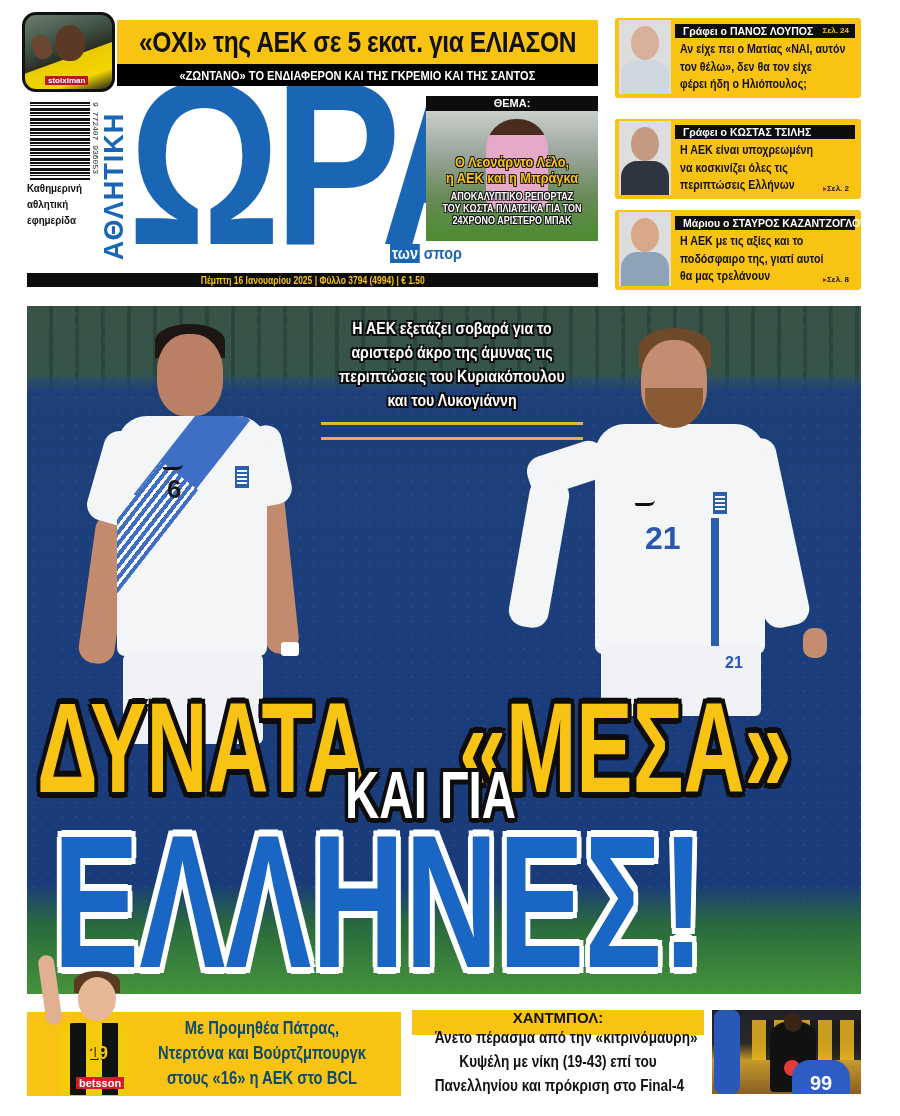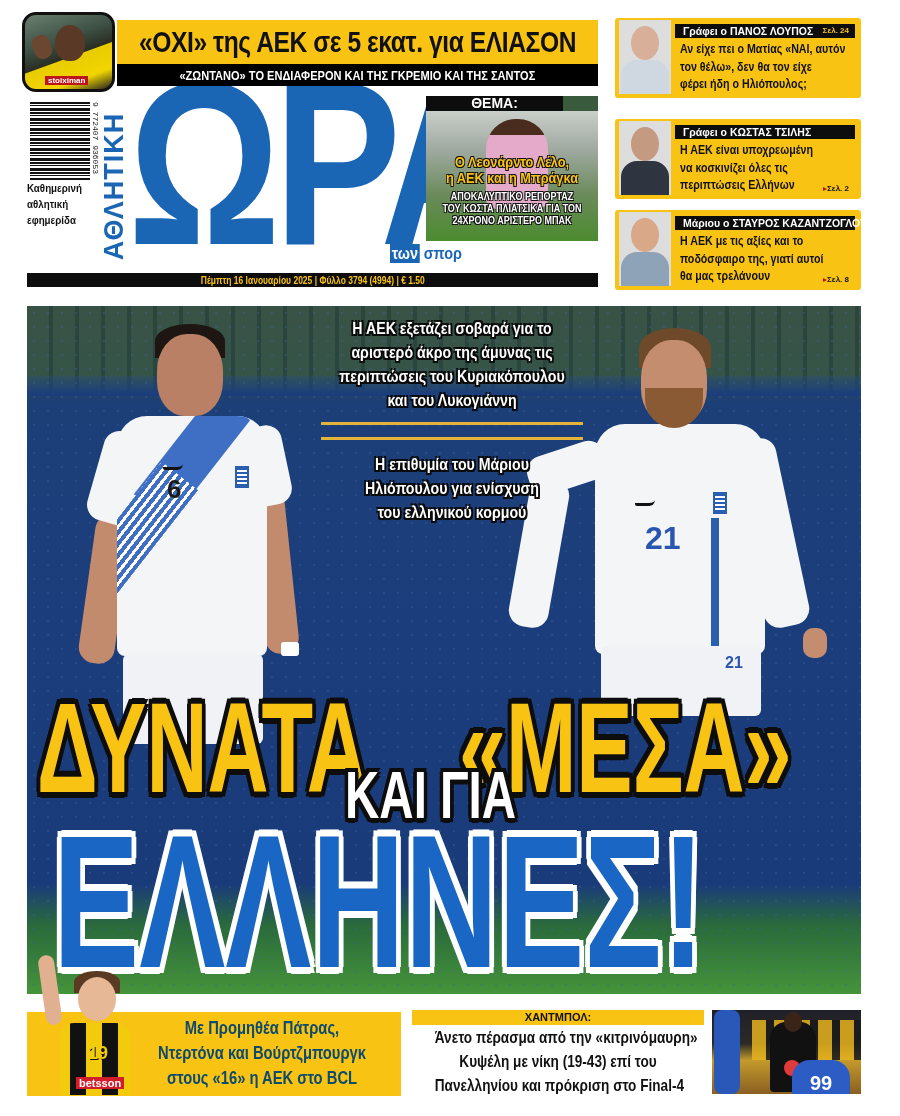--- a/index.html
+++ b/index.html
@@ -26,21 +26,21 @@
   #tagline { position: absolute; left: 27px; top: 180px; width: 70px; font-size: 11.5px; font-weight: 700; line-height: 16px; color: #111; transform: scaleX(0.85); transform-origin: left; }
   #vertical-brand { position: absolute; left: 100px; top: 96px; width: 30px; height: 180px; display: flex; align-items: center; justify-content: center; }
   #vertical-brand span { transform: rotate(-90deg); font-size: 27px; font-weight: 700; color: #1a66b5; letter-spacing: 1px; white-space: nowrap; display: block; }
   #logo { position: absolute; left: 128px; top: 86px; height: 190px; width: 300px; overflow: hidden; }
   #logo span { position: absolute; left: 0; top: -38px; font-family: "Liberation Sans", sans-serif; font-weight: 700; font-size: 232px; color: #1a66b5; letter-spacing: -8px; transform: scaleX(0.82); transform-origin: left top; white-space: nowrap; line-height: 1; }
   #logo-sub { position: absolute; left: 390px; top: 244px; font-size: 17px; font-weight: 700; color: #1a66b5; transform: scaleX(0.85); transform-origin: left; }
   #logo-sub b { background: #1a66b5; color: #fff; padding: 0 2px; }
 
   
   #theme-box { position: absolute; left: 426px; top: 96px; width: 172px; height: 145px; background: #3a5a3e; overflow: hidden; }
-  #theme-label { position: absolute; left: 0; top: 0; width: 137px; height: 15px; background: #0d0d0d; color: #fff; font-size: 14px; font-weight: 700; text-align: center; line-height: 15px; }
+  #theme-label { position: absolute; left: 0; top: 0; width: 172px; height: 15px; background: #0d0d0d; color: #fff; font-size: 11px; font-weight: 700; text-align: center; line-height: 15px; }
   #theme-photo { position: absolute; left: 0; top: 15px; width: 172px; height: 130px;
     background: linear-gradient(180deg,#c9cfc9 0%,#9fa9a0 30%,#6a8a5a 65%,#4c8b2f 100%); }
   #theme-photo .player { position: absolute; left: 60px; top: 8px; width: 62px; height: 90px; border-radius: 30px 30px 10px 10px; background: linear-gradient(180deg,#4a2c1f 0 18%,#e5a9c9 18% 100%); }
   #theme-title { position: absolute; left: 0; top: 58px; width: 172px; text-align: center; font-size: 15px; font-weight: 700; color: #f9c313; line-height: 16px; text-shadow: -1px -1px 0 #111, 1px -1px 0 #111, -1px 1px 0 #111, 1px 1px 0 #111; transform: scaleX(0.85); }
   #theme-desc { position: absolute; left: 0; top: 95px; width: 172px; text-align: center; font-size: 10px; font-weight: 700; color: #fff; line-height: 12px; text-shadow: -1px -1px 0 #111, 1px -1px 0 #111, -1px 1px 0 #111, 1px 1px 0 #111; transform: scaleX(0.9); }
 
   #date-bar { position: absolute; left: 27px; top: 273px; width: 571px; height: 14px; background: #0d0d0d; display: flex; align-items: center; justify-content: center; }
   #date-bar span { font-size: 10px; font-weight: 700; color: #f9c313; white-space: nowrap; transform: scaleX(0.85); }
 
   
@@ -125,21 +125,21 @@
   #bk-photo .head { position: absolute; left: 48px; top: 22px; width: 38px; height: 44px; border-radius: 50%; background: #e6b896; }
   #bk-photo .hair { position: absolute; left: 44px; top: 16px; width: 46px; height: 22px; border-radius: 50% 50% 0 0; background: #5b3a22; }
   #bk-photo .jersey { position: absolute; left: 30px; top: 68px; width: 70px; height: 80px; border-radius: 14px 14px 0 0; background: repeating-linear-gradient(90deg,#f2cc0c 0 10px,#111 10px 26px,#f2cc0c 26px 32px); }
   #bk-photo .num { position: absolute; left: 58px; top: 88px; font-size: 18px; font-weight: 700; color: #f2cc0c; text-shadow: 1px 1px 0 #111; }
   #bk-photo .spons { position: absolute; left: 46px; top: 122px; font-size: 11px; font-weight: 700; color: #fff; background: #d31d2b; padding: 0 3px; }
 
   #bk-box { position: absolute; left: 27px; top: 1012px; width: 374px; height: 84px; background: #f9c313; }
   #bk-text { position: absolute; left: 100px; top: 4px; width: 270px; text-align: center; font-size: 18px; font-weight: 700; color: #0c4a6e; line-height: 25px; }
   #bk-text div { transform: scaleX(0.82); white-space: nowrap; }
 
-  #hb-label { position: absolute; left: 412px; top: 1010px; width: 292px; height: 15px; background: #f9c313; text-align: center; font-size: 11px; font-weight: 700; color: #111; line-height: 15px; }
+  #hb-label { position: absolute; left: 412px; top: 1010px; width: 292px; height: 25px; background: #f9c313; text-align: center; font-size: 15px; font-weight: 700; color: #111; line-height: 15px; }
   #hb-text { position: absolute; left: 404px; top: 1026px; width: 308px; text-align: center; font-size: 17px; font-weight: 700; color: #111; line-height: 24px; }
   #hb-text div { transform: scaleX(0.8); white-space: nowrap; }
   #hb-photo { position: absolute; left: 712px; top: 1010px; width: 149px; height: 84px; overflow: hidden;
     background: linear-gradient(180deg,#20202a 0%,#2c2a26 40%,#c49a2c 60%,#8a5f22 100%); }
   #hb-photo .wall { position: absolute; left: 40px; top: 10px; width: 110px; height: 40px; background: repeating-linear-gradient(90deg,#e6b21d 0 14px,#1a1a1a 14px 22px); opacity: .85; }
   #hb-photo .p-black { position: absolute; left: 58px; top: 12px; width: 46px; height: 70px; border-radius: 16px 16px 4px 4px; background: #111; }
   #hb-photo .p-black .h { position: absolute; left: 14px; top: -10px; width: 18px; height: 20px; border-radius: 50%; background: #3a2418; }
   #hb-photo .ball { position: absolute; left: 72px; top: 50px; width: 16px; height: 16px; border-radius: 50%; background: #e03a3a; }
   #hb-photo .p-blue { position: absolute; left: 80px; top: 50px; width: 58px; height: 44px; border-radius: 18px 18px 0 0; background: #2c5cc4; }
   #hb-photo .p-blue span { position: absolute; left: 18px; top: 12px; color: #fff; font-weight: 700; font-size: 20px; }
@@ -290,25 +290,20 @@
 
   <div id="hero-bullets">
     <div>
       <div class="bullet">Η ΑΕΚ εξετάζει σοβαρά για το</div>
       <div class="bullet">αριστερό άκρο της άμυνας τις</div>
       <div class="bullet">περιπτώσεις του Κυριακόπουλου</div>
       <div class="bullet">και του Λυκογιάννη</div>
     </div>
     <div class="bullet-div"></div>
     <div class="bullet-div"></div>
-    <div>
-      <div class="bullet">Η επιθυμία του Μάριου</div>
-      <div class="bullet">Ηλιόπουλου για ενίσχυση</div>
-      <div class="bullet">του ελληνικού κορμού</div>
-    </div>
   </div>
 
   <div class="big" id="hl-dynata" style="top:378px">ΔΥΝΑΤΑ</div>
   <div class="big" id="hl-mesa" style="top:378px; left:432px">«ΜΕΣΑ»</div>
   <div class="big" id="hl-kaigia" style="top:456px">ΚΑΙ ΓΙΑ</div>
   <div class="big" id="hl-ellines">ΕΛΛΗΝΕΣ!</div>
 </div>
 
 <div id="bk-box">
   <div id="bk-text">

